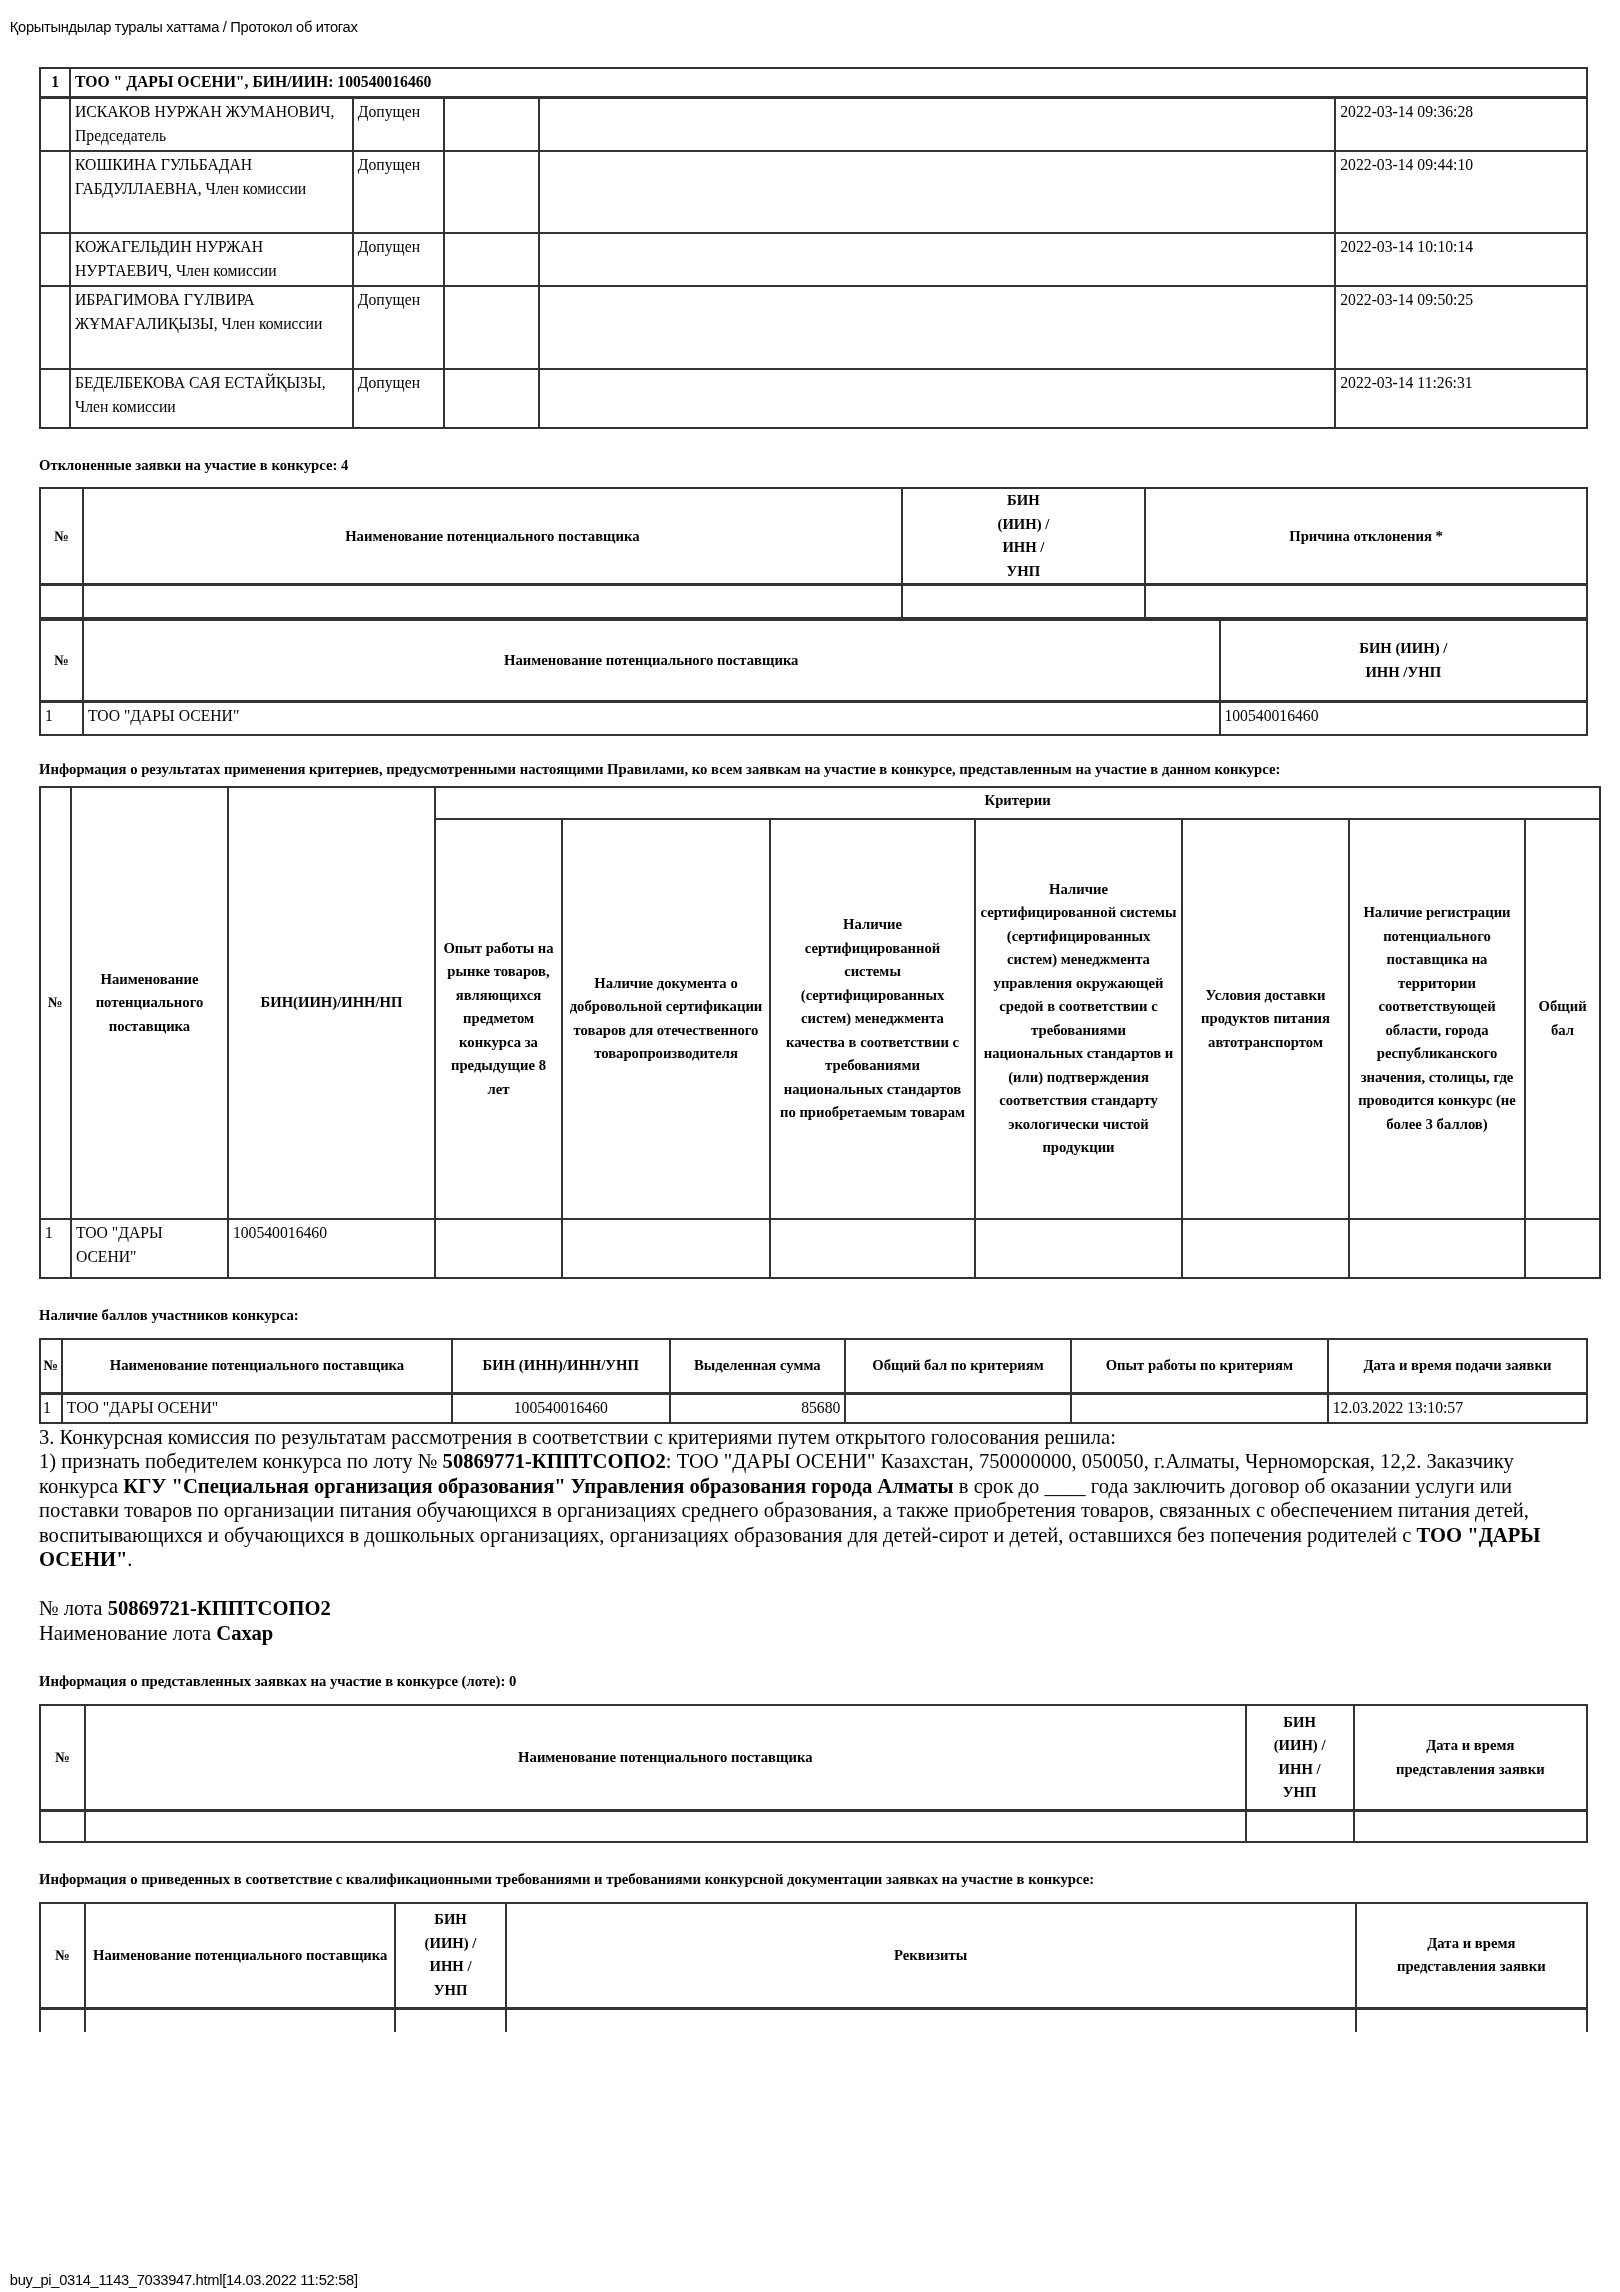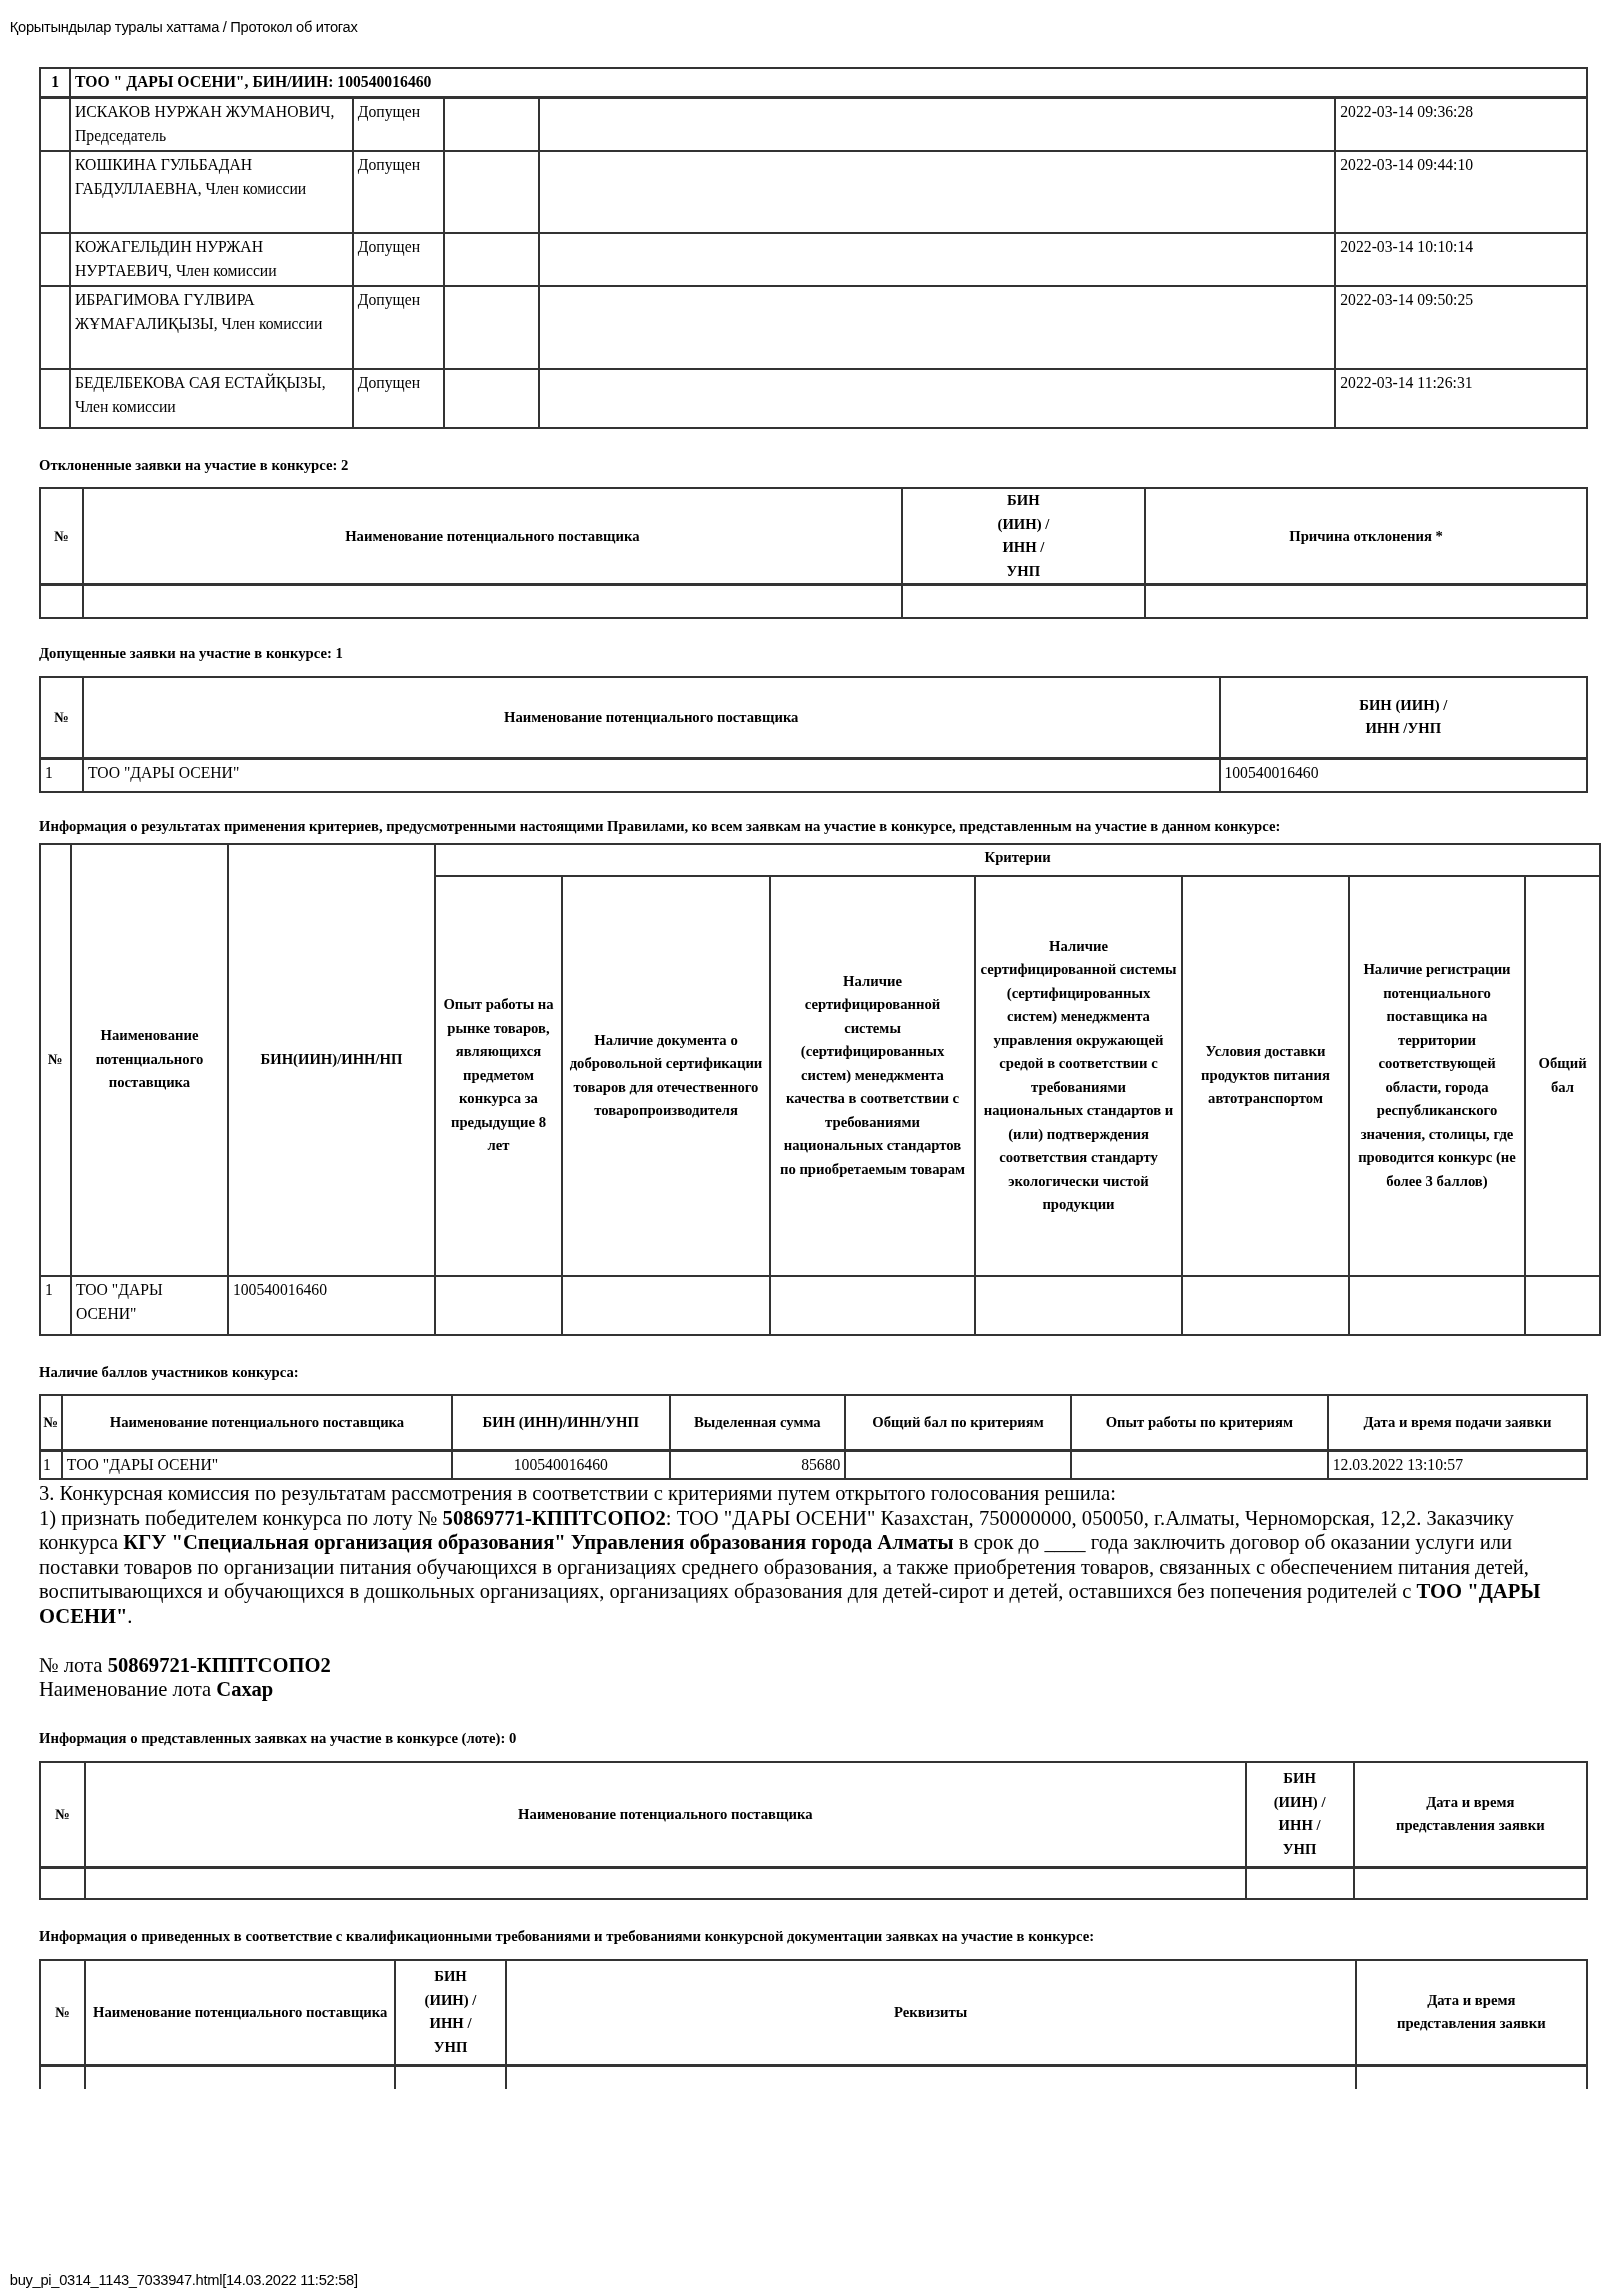--- a/index.html
+++ b/index.html
@@ -79,21 +79,21 @@
       <td></td>
       <td>БЕДЕЛБЕКОВА САЯ ЕСТАЙҚЫЗЫ, Член комиссии</td>
       <td>Допущен</td>
       <td></td>
       <td></td>
       <td>2022-03-14 11:26:31</td>
     </tr>
   </tbody>
     </table>
 
-  <p class="sec-title" style="margin-top:27.4px;margin-bottom:11.8px;">Отклоненные заявки на участие в конкурсе: 2</p>
+  <p class="sec-title" style="margin-top:27.4px;margin-bottom:11.8px;">Отклоненные заявки на участие в конкурсе: 4</p>
   <table class="outer">
     <colgroup>
         <col style="width:43px">
         <col style="width:817px">
         <col style="width:243px">
         <col style="width:441px">
       </colgroup>
     <tbody>
         <tr style="height:82px">
       <th>№</th>
@@ -103,21 +103,20 @@
     </tr>
     <tr class="thick-top" style="height:33px">
       <td class="thick-top"></td>
       <td class="thick-top"></td>
       <td class="thick-top"></td>
       <td class="thick-top"></td>
     </tr>
   </tbody>
     </table>
 
-  <p class="sec-title" style="margin-top:25.5px;margin-bottom:11.8px;">Допущенные заявки на участие в конкурсе: 1</p>
   <table class="outer">
     <colgroup>
         <col style="width:43px">
         <col style="width:1135px">
         <col style="width:367px">
       </colgroup>
     <tbody>
         <tr style="height:82px">
       <th>№</th>
       <th>Наименование потенциального поставщика</th>

